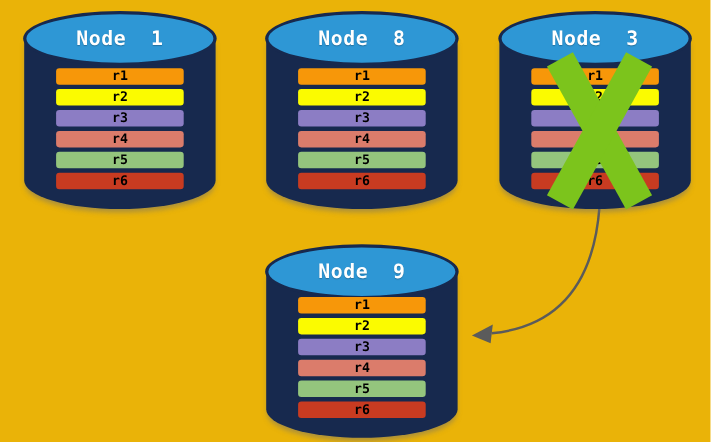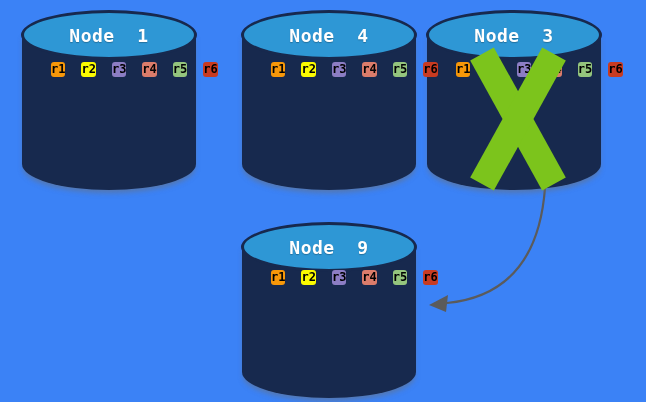--- a/index.html
+++ b/index.html
@@ -10,32 +10,32 @@
     --label-white: #FFFFFF;
   }
   * { margin: 0; padding: 0; box-sizing: border-box; }
   html, body { background: #FFFFFF; }
   body { font-family: "DejaVu Sans Mono", "Liberation Mono", monospace; }
 
   .canvas {
     position: relative;
     width: 646px;
     height: 402px;
-    background: #3b82f6;
+    background: #eab308;
     overflow: hidden;
   }
 
   .node {
     position: absolute;
     width: 176px;
     height: 180px;
   }
   .node-1 { left: 21px;  top: 10px; }
   .node-2 { left: 241px; top: 10px; }
-  .node-3 { left: 426px; top: 10px; }
+  .node-3 { left: 453px; top: 10px; }
   .node-4 { left: 241px; top: 222px; height: 176px; }
 
   .cyl-body {
     position: absolute;
     left: 1px; right: 1px;
     top: 24px; bottom: 0;
     background: var(--body-navy);
     border-radius: 0 0 50% 50% / 0 0 26px 26px;
     box-shadow: 0 4px 5px -1px rgba(110,110,110,0.5);
     z-index: 1;
@@ -62,22 +62,22 @@
   }
 
   .bars {
     position: absolute;
     left: 50%;
     transform: translateX(-50%);
     top: 52px;
     width: 116px;
     z-index: 3;
     display: flex;
-    flex-direction: row;
-    gap: 16px;
+    flex-direction: column;
+    gap: 4px;
     text-align: right;
   }
   .node-4 .bars { top: 48px; }
   .bar {
     height: 15px;
     border-radius: 3px;
     display: flex;
     align-items: center;
     justify-content: center;
   }
@@ -141,21 +141,21 @@
         </div>
       <div class="bar" style="background-color: rgb(200, 59, 33);">
           <span class="bar-label">r6</span>
         </div>
     </div>
   </div>
 
   <div class="node node-2">
     <div class="cyl-body"></div>
     <div class="cyl-top">
-      <span class="node-label">Node  4</span>
+      <span class="node-label">Node  8</span>
     </div>
     <div class="bars">
       <div class="bar" style="background-color: rgb(247, 151, 9);">
           <span class="bar-label">r1</span>
         </div>
       <div class="bar" style="background-color: rgb(251, 251, 0);">
           <span class="bar-label">r2</span>
         </div>
       <div class="bar" style="background-color: rgb(140, 125, 196);">
           <span class="bar-label">r3</span>

